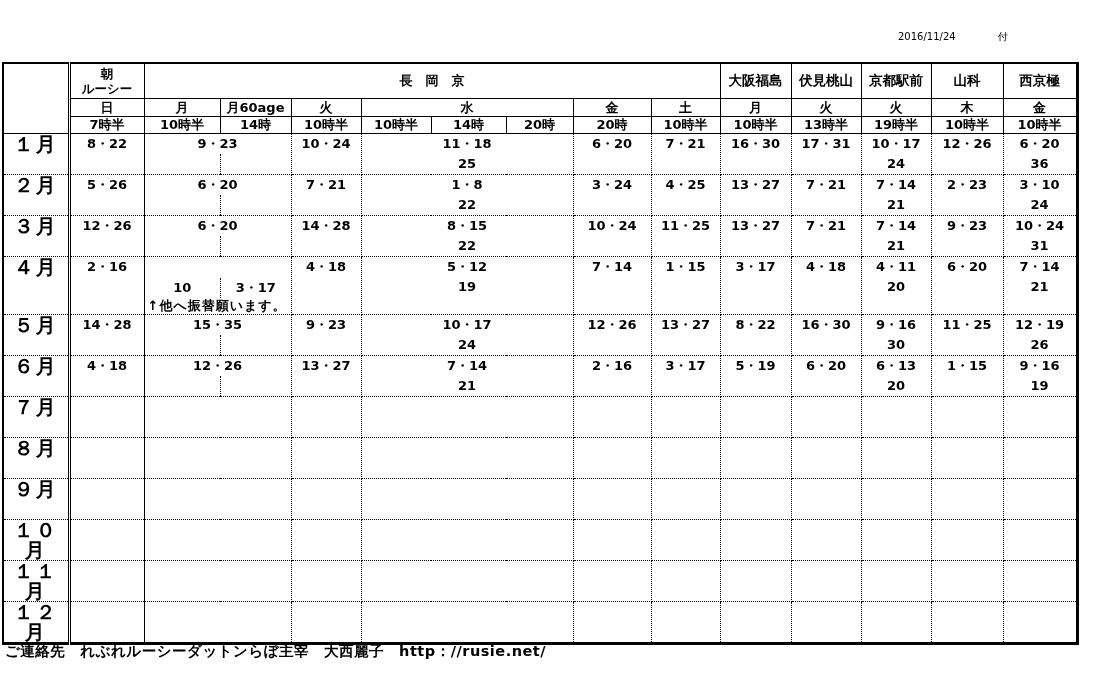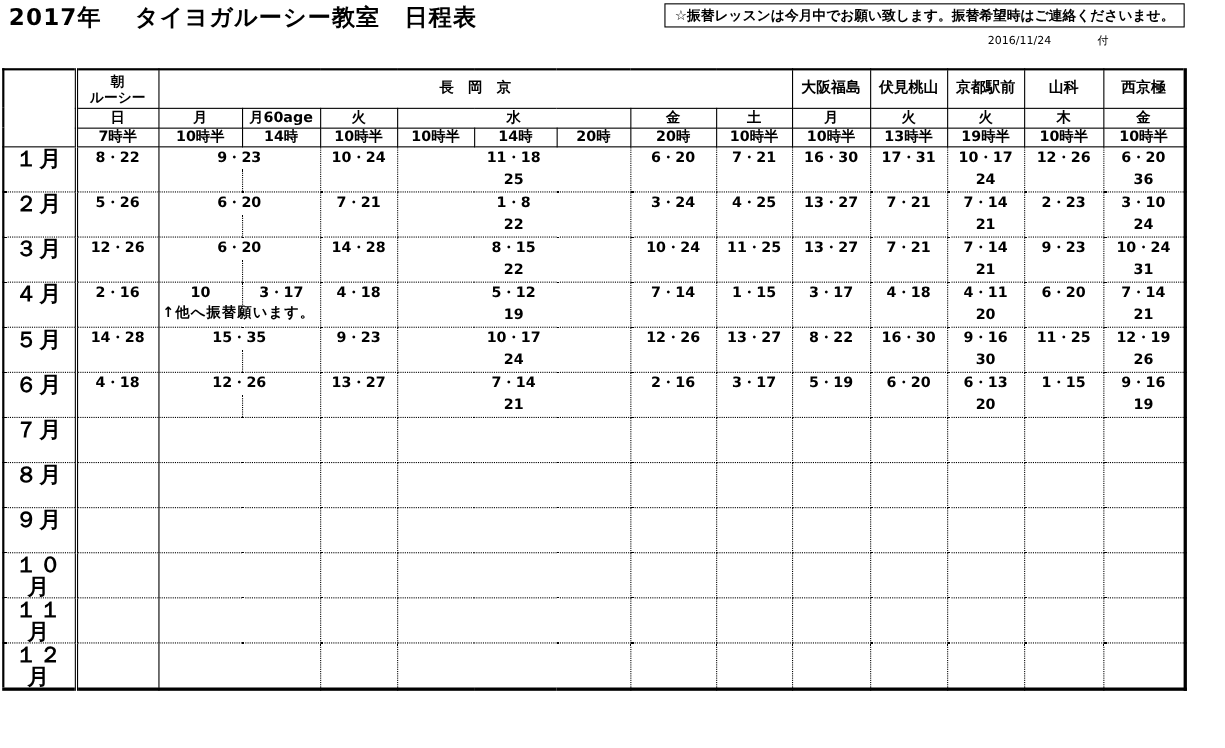--- a/index.html
+++ b/index.html
@@ -41,40 +41,38 @@
   td.mlabel{
     border-right:3px double #000;font-size:20px;letter-spacing:2px;
   }
   td.solid-r{border-right:1px solid #000;}
   td.mon2{position:relative;}
   td.mon2.divider::after{
     content:"";position:absolute;left:51.7%;top:50%;bottom:0;width:0;
     border-left:1px dotted #000;
   }
   .l{display:block;line-height:20px;}
-  .splittop{display:flex;line-height:20px;}
+  .splittop{display:flex;line-height:20px;margin-top:21px;}
   .half{width:52%;border-right:1px dotted #000;}
   .half.r{width:48%;border-right:none;}
   .monnote{
     font-size:13px;line-height:16px;text-align:left;padding-left:3px;
     white-space:nowrap;letter-spacing:1px;
   }
   .footer{
     position:absolute;left:5px;top:642px;font-size:14.5px;font-weight:bold;
     white-space:nowrap;letter-spacing:0.5px;
   }
 </style>
 </head>
 <body>
 
 <div class="page">
 
-  <div class="title">2017年　 タイヨガルーシー教室　日程表</div>
-
-  <div class="notice-box">☆振替レッスンは今月中でお願い致します。振替希望時はご連絡くださいませ。</div>
+
 
   <div class="date-line">
     <span>2016/11/24</span><span class="fu">付</span>
   </div>
 
   <table class="sched">
     <colgroup>
       <col style="width:66px">
         <col style="width:75px">
         <col style="width:76px">
@@ -359,14 +357,15 @@
         <td></td>
         <td></td>
         <td></td>
         <td></td>
         <td></td>
         <td></td>
       </tr>
     </tbody>
   </table>
 
+  <div class="footer">ご連絡先　れぶれルーシーダットンらぼ主宰　大西麗子　http：//rusie.net/</div>
 
 </div>
 
 </body></html>

